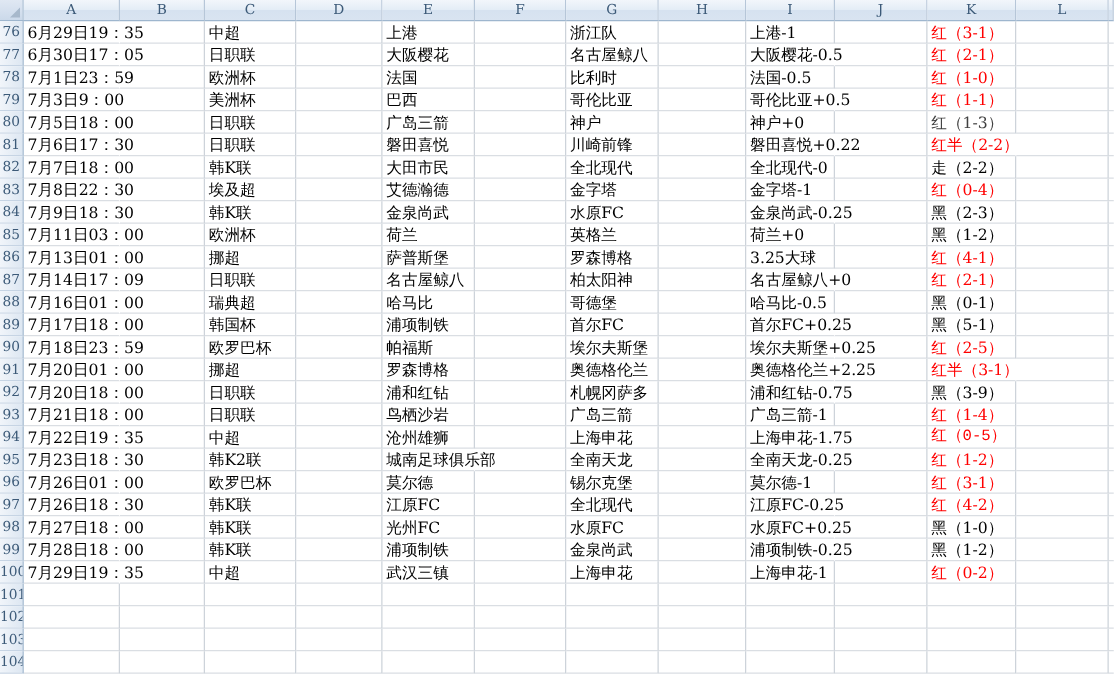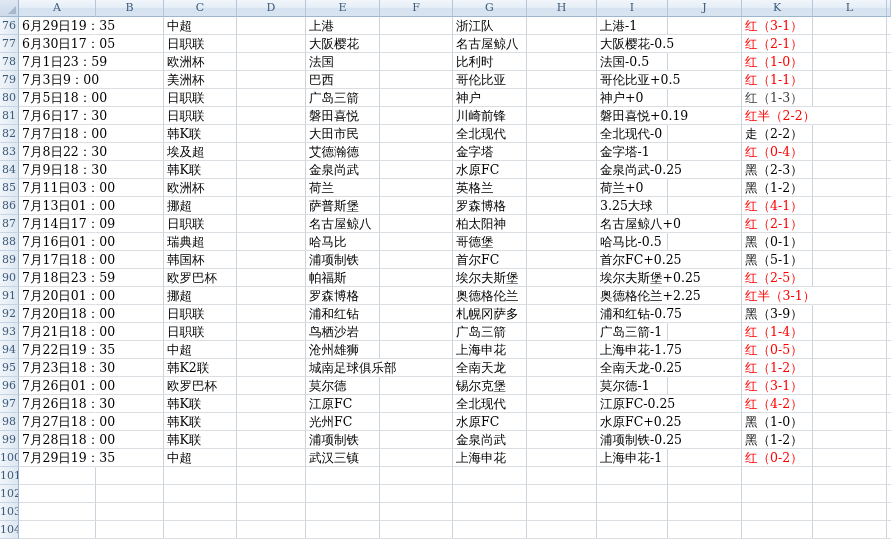--- a/index.html
+++ b/index.html
@@ -155,21 +155,21 @@
       <div class="row">
         <div class="row-h">81</div>
         <div class="cell spill" style="width: 77px;"><span class="t">7月6日17：30</span></div>
         <div class="cell" style="width: 68px;"></div>
         <div class="cell" style="width: 73px;"><span class="t">日职联</span></div>
         <div class="cell" style="width: 69px;"></div>
         <div class="cell" style="width: 74px;"><span class="t">磐田喜悦</span></div>
         <div class="cell" style="width: 73px;"></div>
         <div class="cell" style="width: 74px;"><span class="t">川崎前锋</span></div>
         <div class="cell" style="width: 70px;"></div>
-        <div class="cell spill" style="width: 71px;"><span class="t">磐田喜悦+0.19</span></div>
+        <div class="cell spill" style="width: 71px;"><span class="t">磐田喜悦+0.22</span></div>
         <div class="cell" style="width: 74px;"></div>
         <div class="cell spill" style="width: 71px;"><span class="t" style="color: rgb(255, 0, 0);">红半（2-2）</span></div>
         <div class="cell" style="width: 74px;"></div>
         <div class="cell last" style="width: 4px;"></div>
       </div>
       <div class="row">
         <div class="row-h">82</div>
         <div class="cell spill" style="width: 77px;"><span class="t">7月7日18：00</span></div>
         <div class="cell" style="width: 68px;"></div>
         <div class="cell" style="width: 73px;"><span class="t">韩K联</span></div>
@@ -365,21 +365,21 @@
         <div class="cell spill" style="width: 77px;"><span class="t">7月22日19：35</span></div>
         <div class="cell" style="width: 68px;"></div>
         <div class="cell" style="width: 73px;"><span class="t">中超</span></div>
         <div class="cell" style="width: 69px;"></div>
         <div class="cell" style="width: 74px;"><span class="t">沧州雄狮</span></div>
         <div class="cell" style="width: 73px;"></div>
         <div class="cell" style="width: 74px;"><span class="t">上海申花</span></div>
         <div class="cell" style="width: 70px;"></div>
         <div class="cell spill" style="width: 71px;"><span class="t">上海申花-1.75</span></div>
         <div class="cell" style="width: 74px;"></div>
-        <div class="cell" style="width: 71px;"><span class="t" style="color: rgb(255, 0, 0);">红（0-5）</span></div>
+        <div class="cell" style="width: 71px; font-family: Liberation Mono, monospace;"><span class="t" style="color: rgb(255, 0, 0);">红（0-5）</span></div>
         <div class="cell" style="width: 74px;"></div>
         <div class="cell last" style="width: 4px;"></div>
       </div>
       <div class="row">
         <div class="row-h">95</div>
         <div class="cell spill" style="width: 77px;"><span class="t">7月23日18：30</span></div>
         <div class="cell" style="width: 68px;"></div>
         <div class="cell" style="width: 73px;"><span class="t">韩K2联</span></div>
         <div class="cell" style="width: 69px;"></div>
         <div class="cell spill" style="width: 74px;"><span class="t">城南足球俱乐部</span></div>

